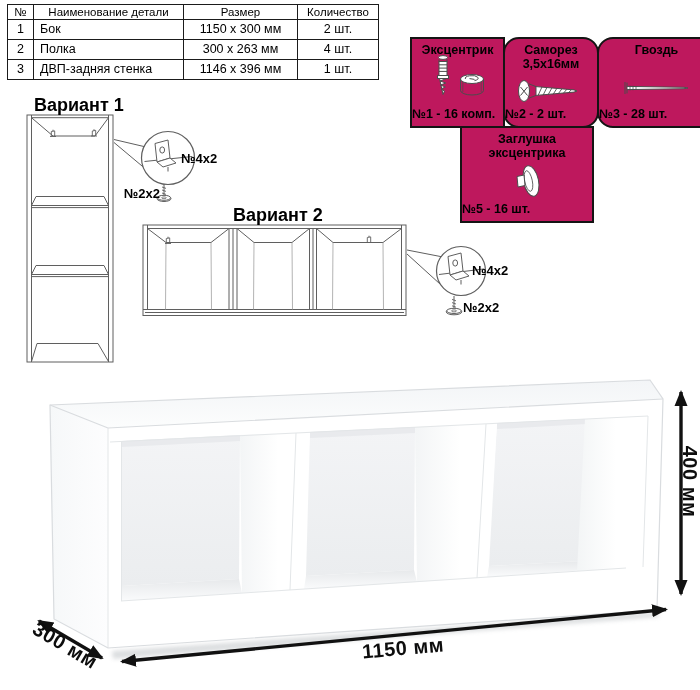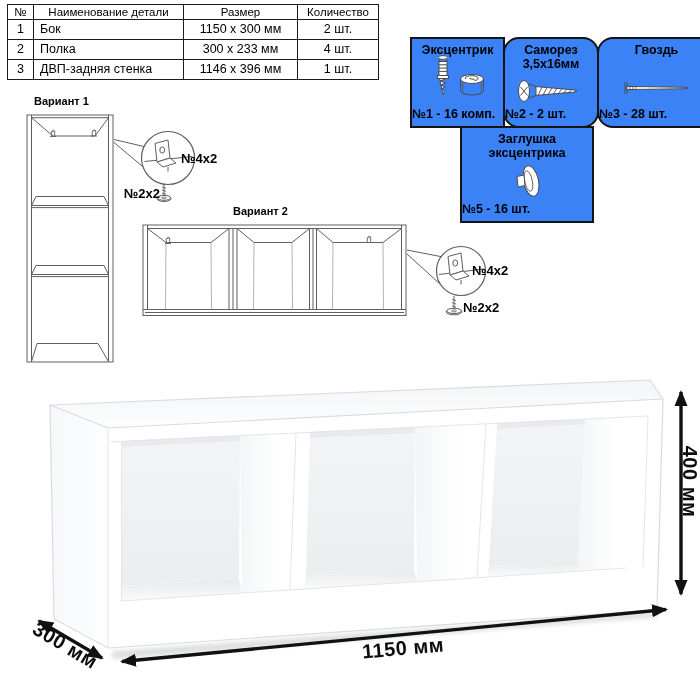--- a/index.html
+++ b/index.html
@@ -7,29 +7,29 @@
          font-family:"Liberation Sans","DejaVu Sans",sans-serif;color:#000;}
   
   #parts-table{position:absolute;left:7px;top:4px;border-collapse:collapse;table-layout:fixed;}
   #parts-table td,#parts-table th{border:1px solid #1b1b1b;font-weight:normal;
         font-size:12px;line-height:13px;padding:0 3px;text-align:center;overflow:hidden;white-space:nowrap;}
   #parts-table th{height:14px;font-size:11.5px;}
   #parts-table td{height:19px;font-size:12.5px;}
   #parts-table td.cname{text-align:left;padding-left:6px;}
   
   .hw-row{position:absolute;display:flex;}
-  .hw-cell{position:relative;border:2px solid #141414;background:#3b82f6;box-sizing:border-box;}
+  .hw-cell{position:relative;border:2px solid #141414;background:#be185d;box-sizing:border-box;}
   .hw-cell + .hw-cell{margin-left:-2px;border-radius:16px;}
   .hw-title{margin-top:4px;text-align:center;font-weight:bold;font-size:12.5px;line-height:14px;}
   .hw-spec{text-align:center;font-weight:bold;font-size:12.5px;line-height:14px;min-height:0;}
   .hw-label{position:absolute;left:0;right:0;bottom:5px;font-weight:bold;font-size:12.5px;}
   .hw-icon{position:absolute;left:50%;transform:translateX(-50%);}
   
   .lbl{position:absolute;font-weight:bold;white-space:nowrap;}
-  .variant-title{font-size:11px;}
+  .variant-title{font-size:18px;}
   .detail-lbl{font-size:13px;}
   .dim-lbl{font-size:20px;letter-spacing:0.5px;color:#0d0d0d;}
   svg{display:block;}
   #diagram{position:absolute;left:0;top:0;pointer-events:none;}
 </style>
 </head>
 <body>
 
 <div id="stage">
 
@@ -49,21 +49,21 @@
     </tr>
     <tr>
       <td>1</td>
       <td class="cname">Бок</td>
       <td>1150 х 300 мм</td>
       <td>2 шт.</td>
     </tr>
     <tr>
       <td>2</td>
       <td class="cname">Полка</td>
-      <td>300 х 233 мм</td>
+      <td>300 х 263 мм</td>
       <td>4 шт.</td>
     </tr>
     <tr>
       <td>3</td>
       <td class="cname">ДВП-задняя стенка</td>
       <td>1146 х 396 мм</td>
       <td>1 шт.</td>
     </tr>
   </tbody>
     </table>

